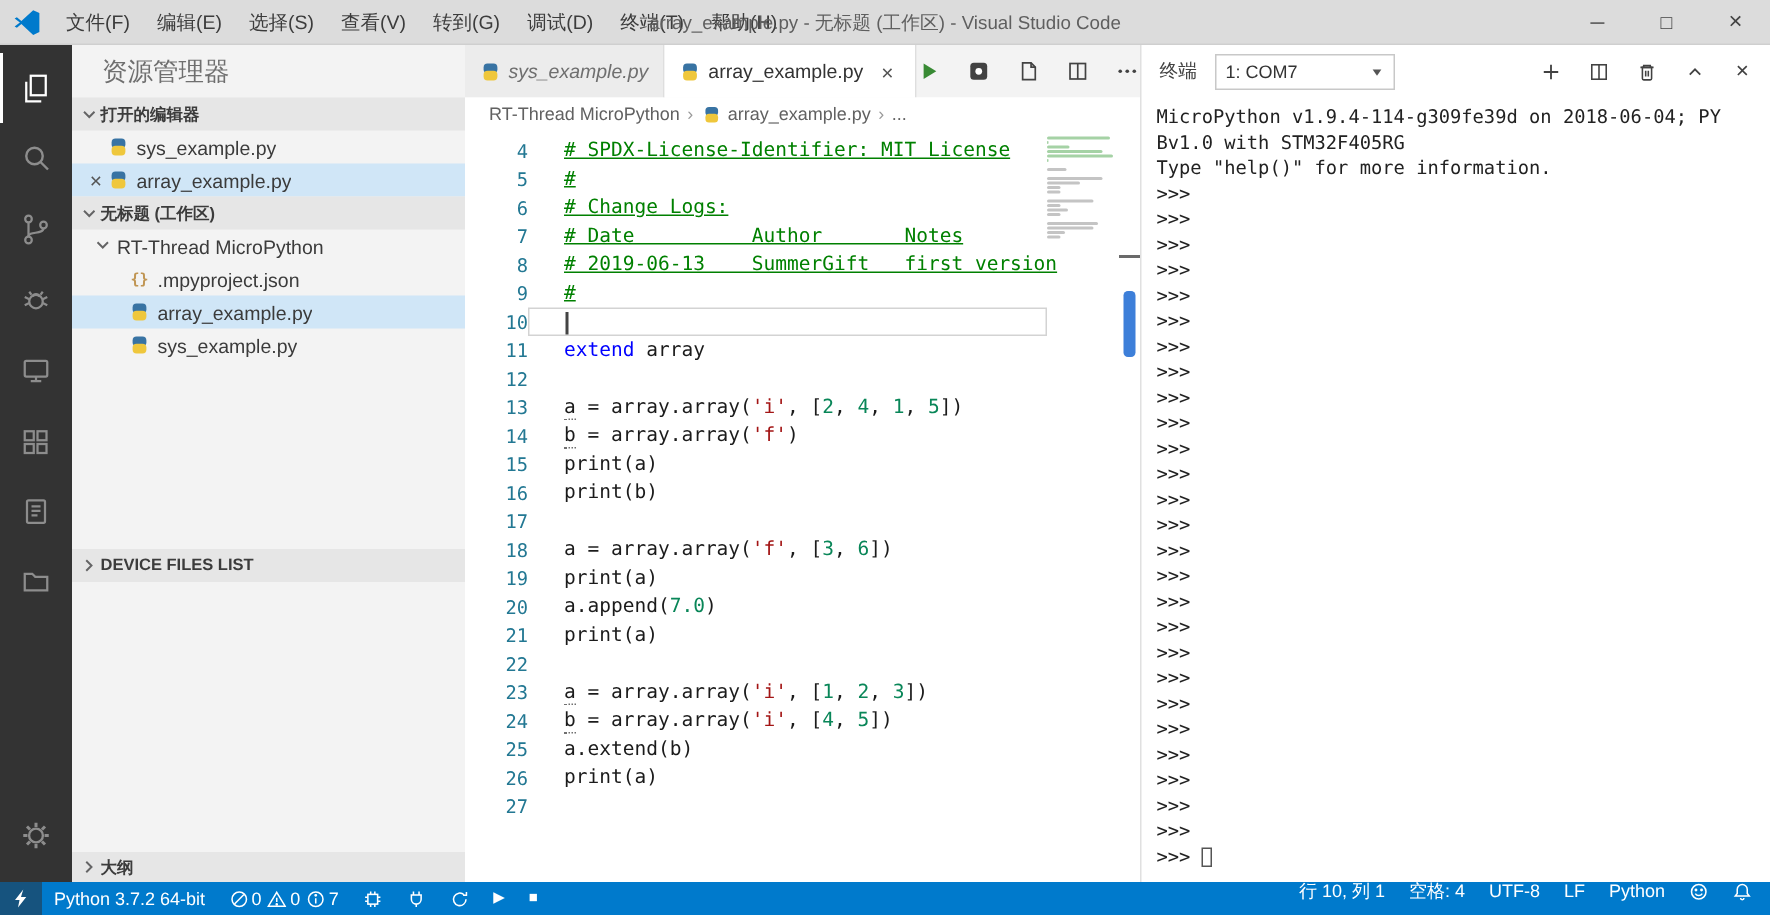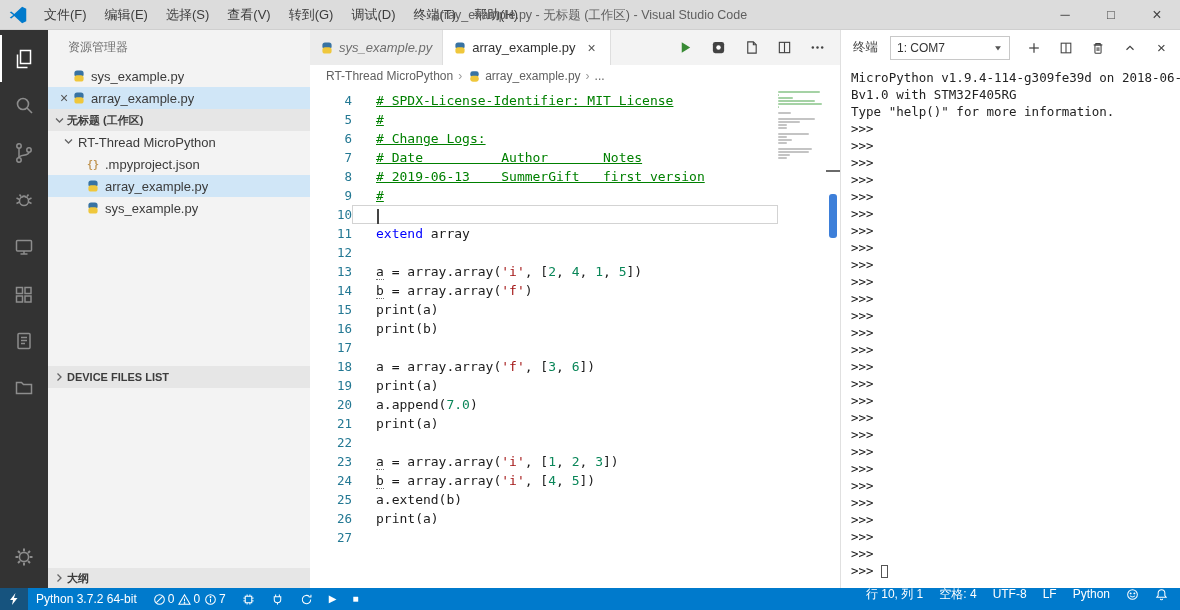--- a/index.html
+++ b/index.html
@@ -21,21 +21,21 @@
 
   
   .activitybar { width:48px; background:#333333; display:flex; flex-direction:column; align-items:stretch; flex-shrink:0; padding-top:5px; }
   .ab-item { width:48px; height:47px; display:flex; align-items:center; justify-content:center; color:#8d8d8d; cursor:pointer; }
   .ab-item.active { color:#ffffff; box-shadow:inset 2px 0 0 #ffffff; }
   .ab-item svg { display:block; }
   .ab-bottom { margin-top:auto; margin-bottom:8px; }
 
   
   .sidebar { width:262px; background:#f3f3f3; position:relative; flex-shrink:0; font-size:13px; color:#3b3b3b; }
-  .sidebar-title { height:35px; line-height:35px; padding-left:20px; font-size:12px; color:#6f6f6f; }
+  .sidebar-title { height:35px; line-height:35px; padding-left:20px; font-size:17px; color:#6f6f6f; }
   .section-header { height:22px; background:#e6e6e6; display:flex; align-items:center; font-size:11px; font-weight:bold; color:#3c3c3c; padding-left:3px; cursor:pointer; }
   .section-header .chev { width:16px; height:16px; display:flex; align-items:center; justify-content:center; }
   .row { height:22px; display:flex; align-items:center; cursor:pointer; }
   .row.sel { background:#d0e6f7; }
   .row-label { margin-left:5px; white-space:nowrap; overflow:hidden; }
   .oe { padding-left:8px; }
   .oe-x { width:16px; text-align:center; color:#555; font-size:14px; line-height:16px; }
   .file-ico { width:14px; display:flex; align-items:center; justify-content:center; }
   .json-ico { font-size:10px; font-weight:bold; color:#c09553; font-family:"DejaVu Sans Mono",monospace; }
   .tree-folder { height:22px; display:flex; align-items:center; padding-left:12px; cursor:pointer; }
@@ -70,21 +70,21 @@
   .tk-c { color:#008000;text-decoration:underline; } .tk-k { color:#0000ff; } .tk-s { color:#a31515; }
   .tk-d { color:#098658; } .tk-t { color:#1b1b1b; }
   .tk-v { color:#1b1b1b; border-bottom:1px dotted #707070; }
   .minimap { position:absolute; top:4px; right:16px; width:46px; }
   .mm-line { height:2px; margin-bottom:1px; border-radius:1px; }
   .overview { position:absolute; top:0; right:0; width:14px; height:100%; cursor:pointer; }
   .ov-line { position:absolute; top:83px; left:0; width:100%; height:2px; background:#6a6a6a; }
   .ov-blue { position:absolute; top:107px; left:3px; width:8px; height:44px; background:#3d7fd9; border-radius:3px; }
 
   
-  .terminal-panel { width:340px; border-left:1px solid #e0e0e0; display:flex; flex-direction:column; background:#fff; flex-shrink:0; }
+  .terminal-panel { width:420px; border-left:1px solid #e0e0e0; display:flex; flex-direction:column; background:#fff; flex-shrink:0; }
   .terminal-header { height:35px; display:flex; align-items:center; padding:0 10px 0 12px; flex-shrink:0; }
   .t-label { font-size:12.5px; color:#424242; }
   .t-select { width:120px; height:24px; border:1px solid #c8c8c8; background:#fff; display:flex; align-items:center; justify-content:space-between; padding:0 6px; font-size:12px; color:#333; margin-left:12px; cursor:pointer; }
   .t-actions { margin-left:auto; display:flex; align-items:center; gap:15px; color:#424242; }
   .t-actions .act { width:17px; height:17px; display:flex; align-items:center; justify-content:center; cursor:pointer; font-size:15px; }
   .t-body { flex:1; overflow:hidden; padding:4px 0 0 10px; font-family:"DejaVu Sans Mono","Liberation Mono",monospace; font-size:12.5px; line-height:17px; color:#222; cursor:text; }
   .t-line { white-space:pre; }
   .t-cursor { display:inline-block; width:7px; height:13px; border:1px solid #555; vertical-align:middle; }
 
   
@@ -200,20 +200,28 @@
             <line x1="16" y1="16" x2="18" y2="18"></line>
             <line x1="18" y1="6" x2="16" y2="8"></line>
             <line x1="8" y1="16" x2="6" y2="18"></line>
           </svg>
       </div>
     </div>
 
     <div class="sidebar">
       <div class="sidebar-title">资源管理器</div>
 
+      <div class="section-header">
+        <span class="chev">
+            <svg width="16" height="16" viewBox="0 0 16 16" fill="none" stroke="#646465" stroke-width="1.3">
+              <path d="M5 6.5 8.5 10 12 6.5"></path>
+            </svg>
+          </span>
+        <span>打开的编辑器</span>
+      </div>
       <div data-list="open-editors">
           <div class="row oe">
             <span class="oe-x"></span>
             <span class="file-ico">
               <svg width="12" height="12" viewBox="0 0 12 12">
                 <rect x="1.4" y="0.4" width="9.2" height="6.4" rx="2.6" fill="#3873a3"></rect>
                 <rect x="1.4" y="5.2" width="9.2" height="6.4" rx="2.6" fill="#efc73c"></rect>
               </svg>
             </span>
             <span class="row-label">sys_example.py</span>

